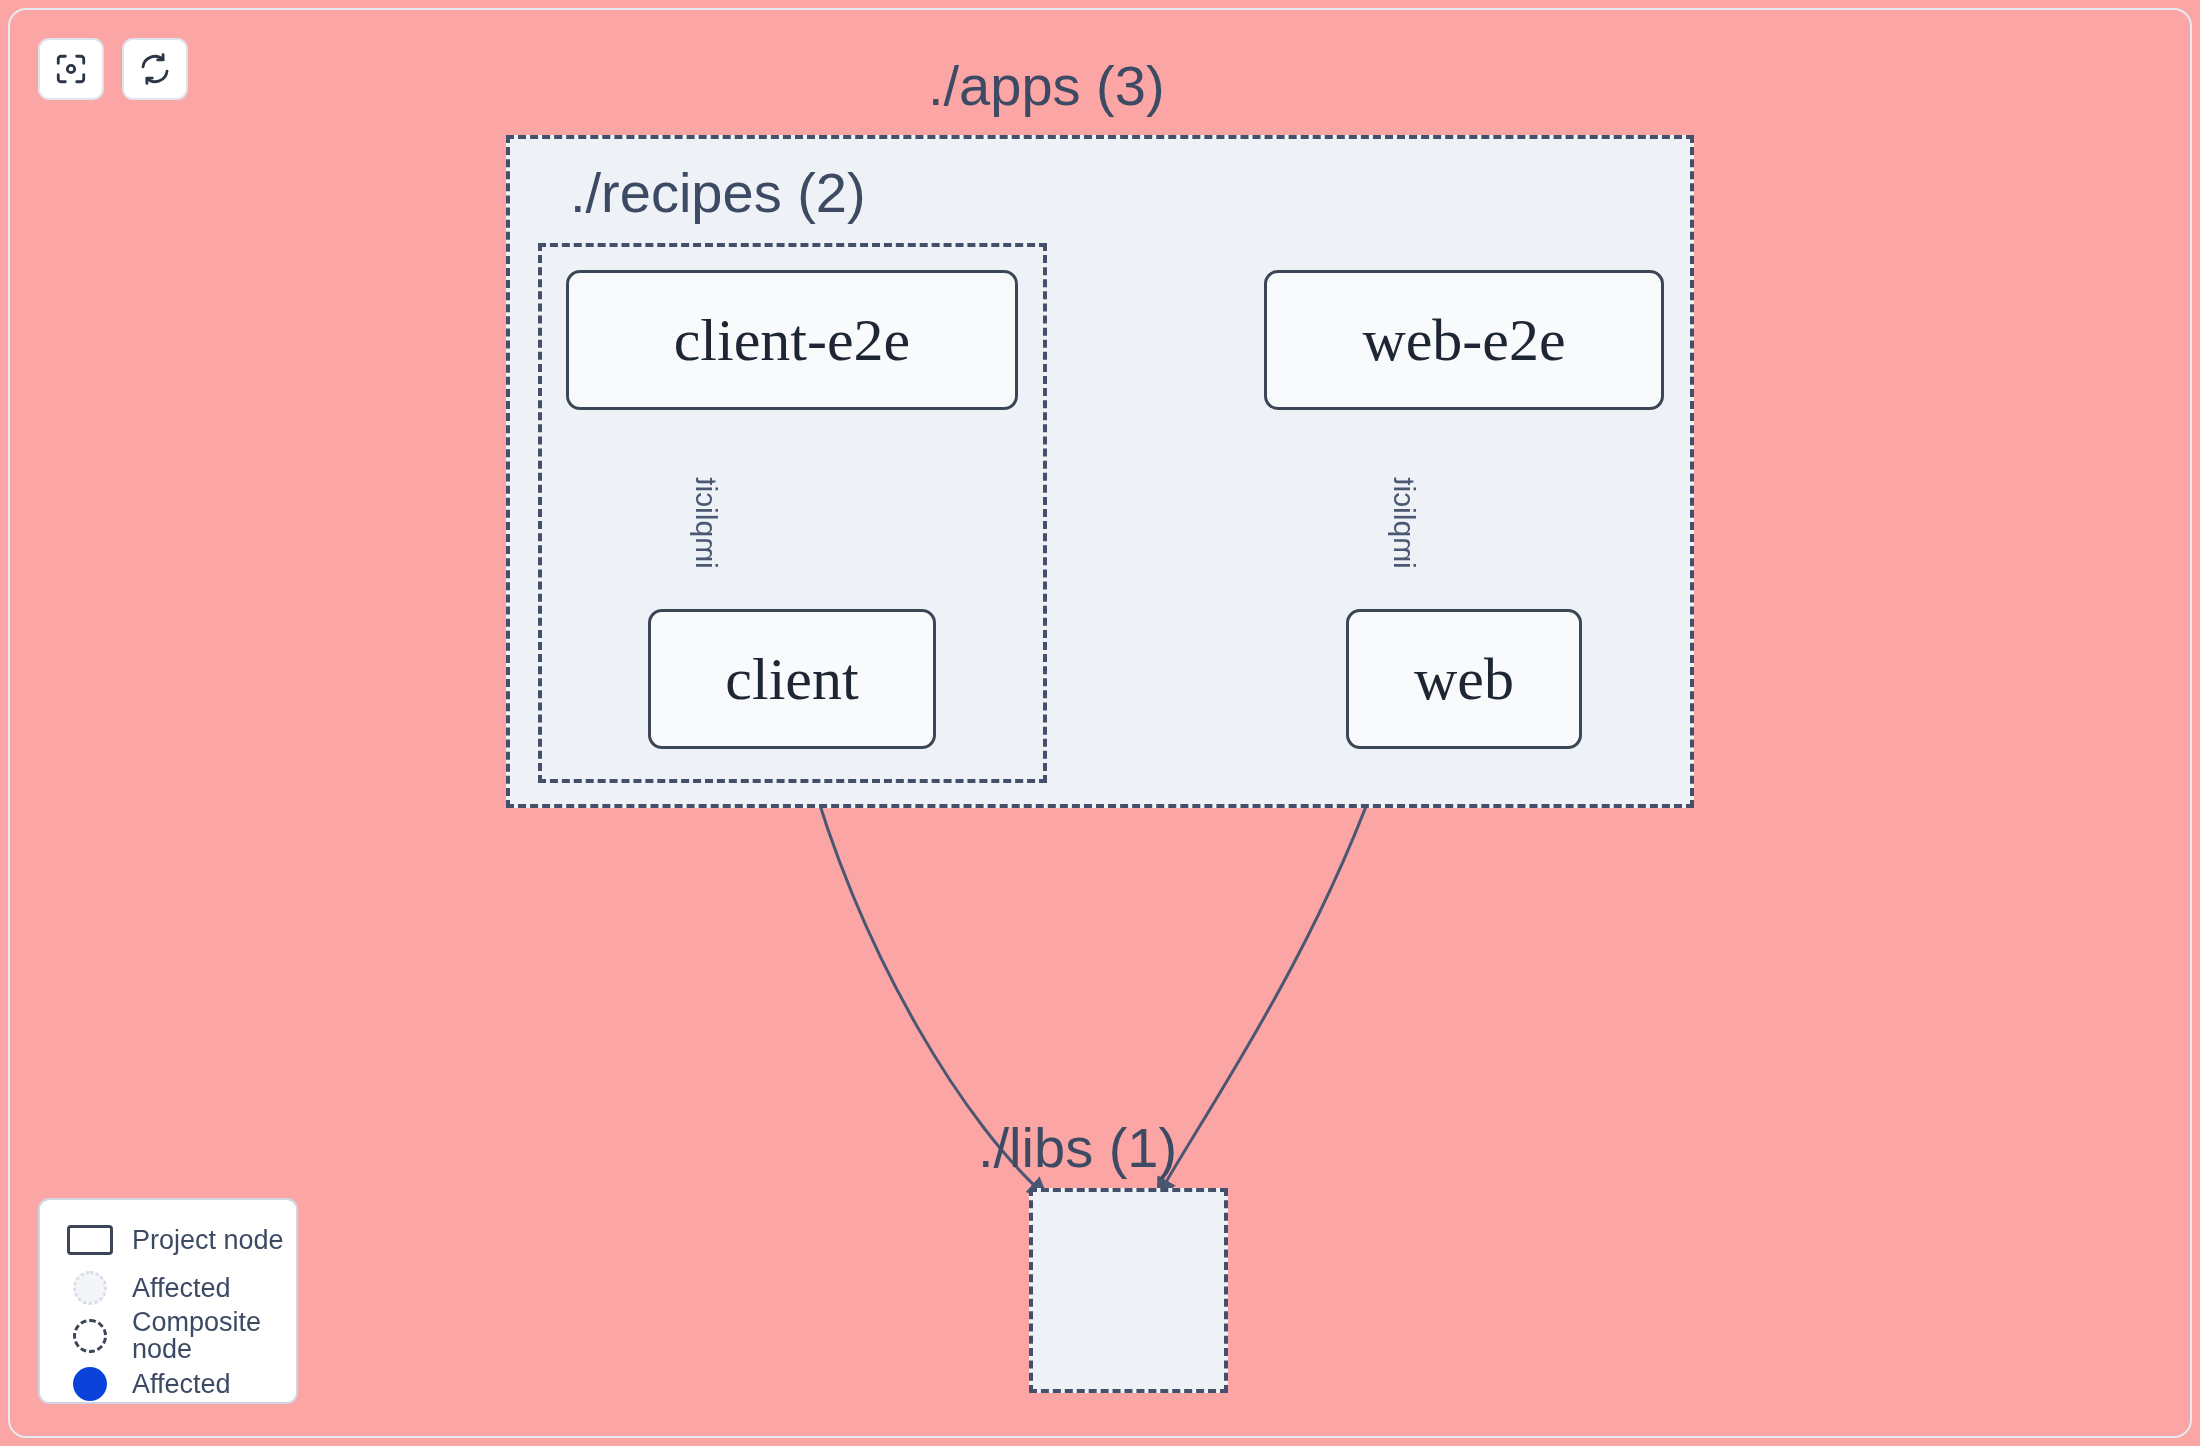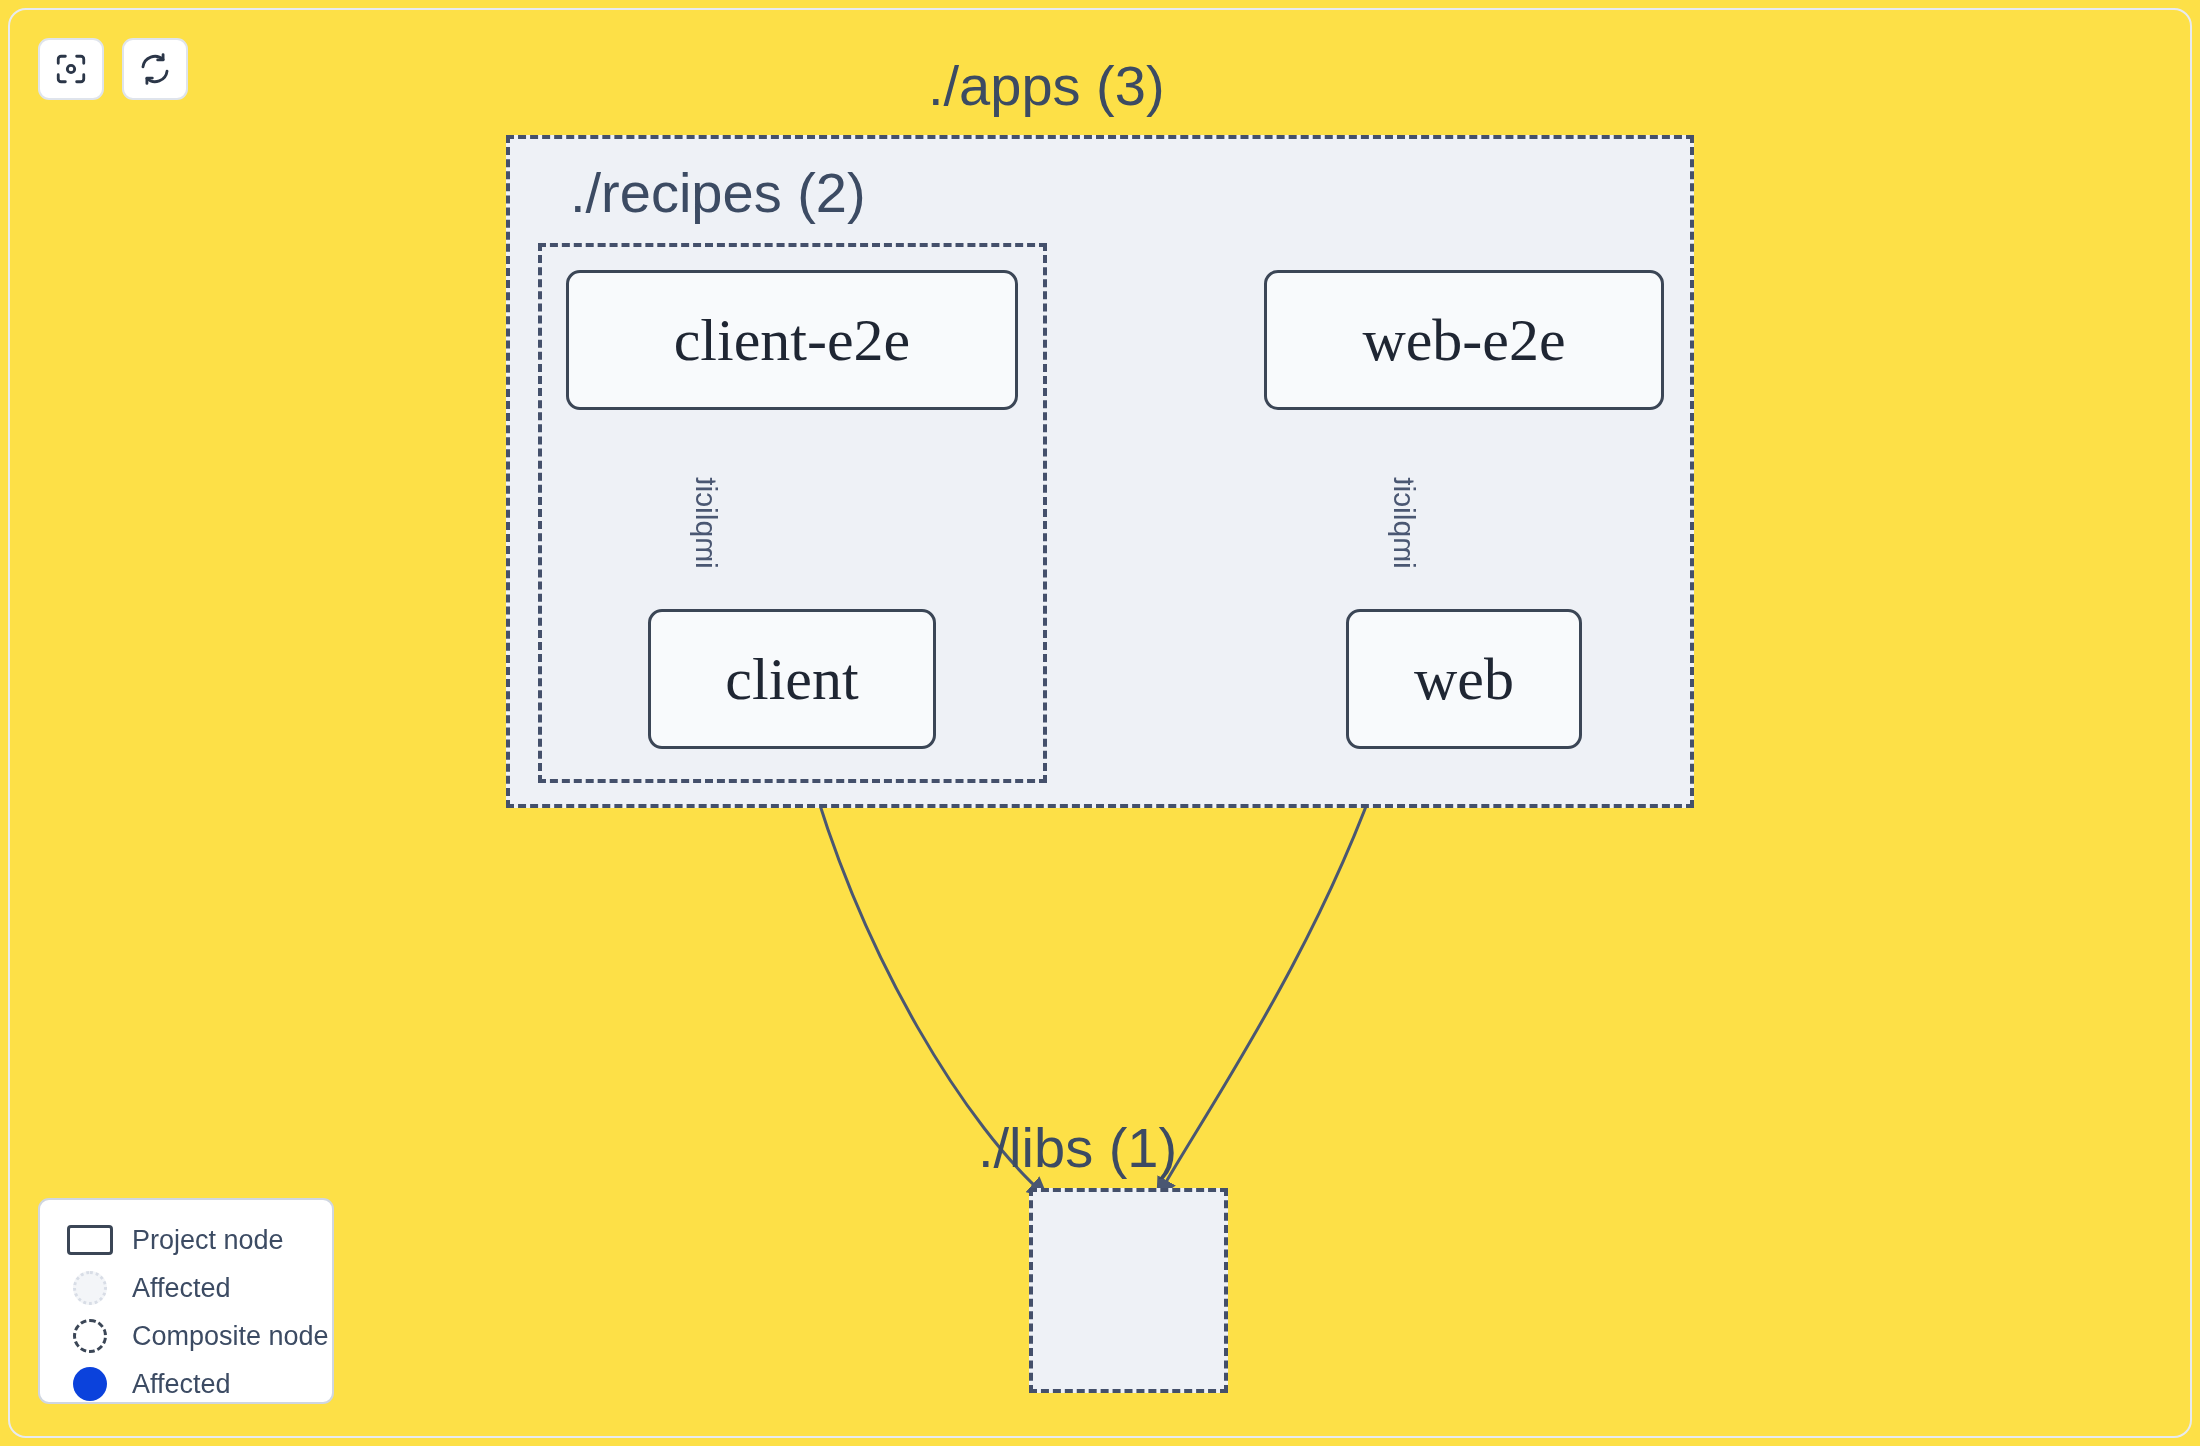--- a/index.html
+++ b/index.html
@@ -11,21 +11,21 @@
     width: 2200px;
     height: 1446px;
     font-family: "Liberation Sans", sans-serif;
     overflow: hidden;
   }
 
   #stage {
     position: relative;
     width: 2200px;
     height: 1446px;
-    background: #fde047;
+    background: #fca5a5;
     box-sizing: border-box;
   }
 
   
   #panel-frame {
     position: absolute;
     left: 8px;
     top: 8px;
     width: 2184px;
     height: 1430px;
@@ -143,21 +143,21 @@
     line-height: 1;
   }
   #edge-label-1 { left: 660px;  top: 508px; }
   #edge-label-2 { left: 1358px; top: 508px; }
 
   
   #legend {
     position: absolute;
     left: 38px;
     top: 1198px;
-    width: 296px;
+    width: 260px;
     height: 206px;
     border: 2px solid #cfd6e1;
     border-radius: 11px;
     background: #ffffff;
     box-sizing: border-box;
     padding: 16px 0 0 22px;
     z-index: 40;
   }
   .legend-row {
     display: flex;

